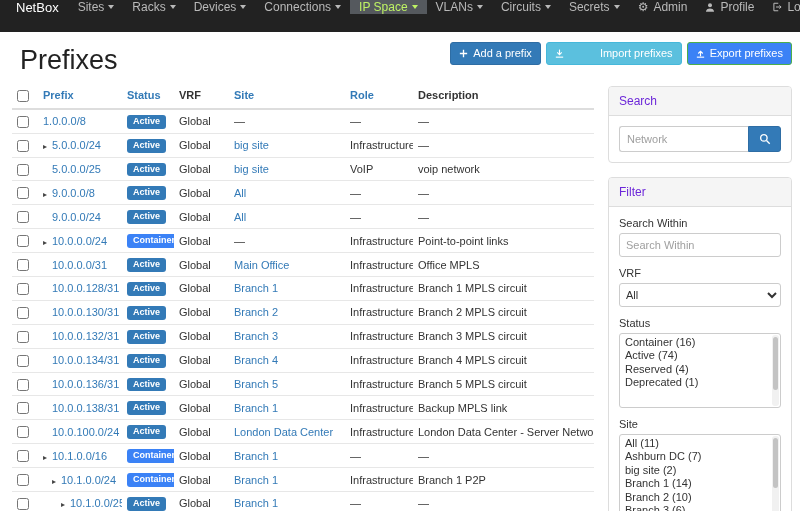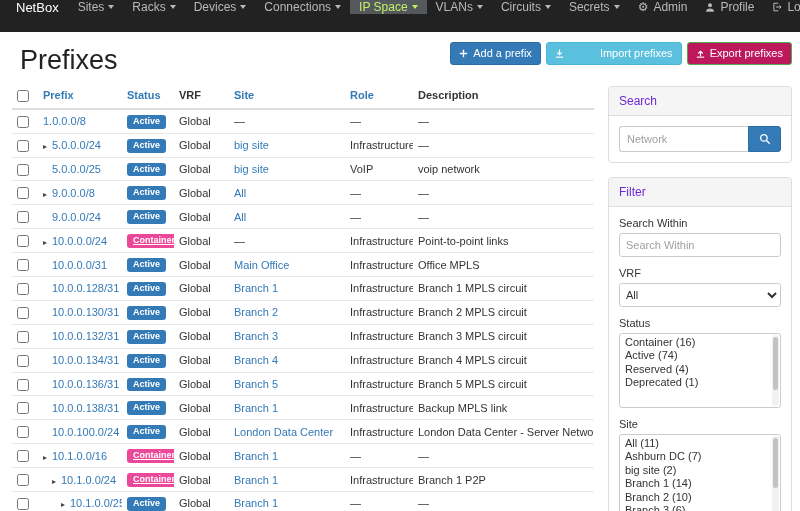--- a/index.html
+++ b/index.html
@@ -22,42 +22,42 @@
   .uni { font-size: 12px; line-height: 1; }
 
   
   .page-header { position: relative; padding: 14px 8px 10px 20px; }
   h1 { margin: 0; font-size: 27px; font-weight: 400; color: #222; line-height: 1.1; }
   .action-buttons { position: absolute; top: 10px; right: 8px; display: flex; gap: 5px; }
   .btn { display: inline-flex; align-items: center; gap: 5px; border: 1px solid; border-radius: 3px;
     padding: 4px 8px; font-size: 11px; color: #fff; cursor: pointer; font-family: inherit; line-height: 1.2; }
   .btn-primary { background: #337ab7; border-color: #2e6da4; }
   .btn-info { background: #5bc0de; border-color: #46b8da; gap: 36px; }
-  .btn-success { background: #be185d; border-color: #4cae4c; }
+  .btn-success { background: #3b82f6; border-color: #4cae4c; }
   .bi { display: inline-flex; align-items: center; }
 
   
   .content { display: flex; align-items: flex-start; gap: 14px; padding: 0 8px 0 12px; }
   .table-wrap { flex: 1; min-width: 0; }
 
   
   table { width: 100%; border-collapse: collapse; font-size: 11px; table-layout: fixed; }
   th { text-align: left; padding: 3px 5px 6px; border-bottom: 2px solid #ddd; color: #333;
     font-size: 11px; font-weight: bold; }
   th.sortable { color: #337ab7; cursor: pointer; }
   td { padding: 4px 5px; border-top: 1px solid #e7e7e7; color: #333; vertical-align: middle;
     white-space: nowrap; overflow: hidden; }
   tbody tr:first-child td { border-top: 0; }
   .chk { width: 26px; }
   input[type="checkbox"] { width: 12px; height: 12px; margin: 0; vertical-align: middle; cursor: pointer; }
   a.lnk { color: #337ab7; text-decoration: none; cursor: pointer; }
   .badge { display: inline-block; padding: 2px 6px; border-radius: 3px; font-size: 9px;
     font-weight: bold; color: #fff; line-height: 1.1; }
   .badge-active { background: #337ab7; }
-  .badge-container { background: #ec4899; text-decoration: underline; }
+  .badge-container { background: #3b82f6; }
   .tree-arrow { display: inline-block; width: 9px; font-size: 8px; color: #444; cursor: pointer; }
 
   
   .sidebar { width: 184px; flex: none; }
   .panel { border: 1px solid #ddd; border-radius: 4px; margin-bottom: 14px; background: #fff; }
   .panel-heading { background: #f5f5f5; border-bottom: 1px solid #ddd; padding: 7px 10px;
     font-size: 12px; color: #6d28d9; border-radius: 3px 3px 0 0; }
   .panel-body { padding: 10px; }
   .input-group { display: flex; }
   .input-group input { flex: 1; min-width: 0; height: 26px; border: 1px solid #ccc; border-right: 0;

